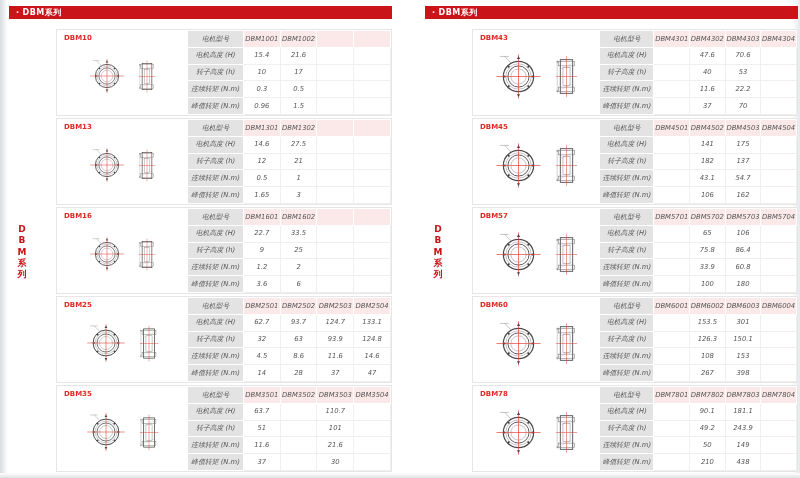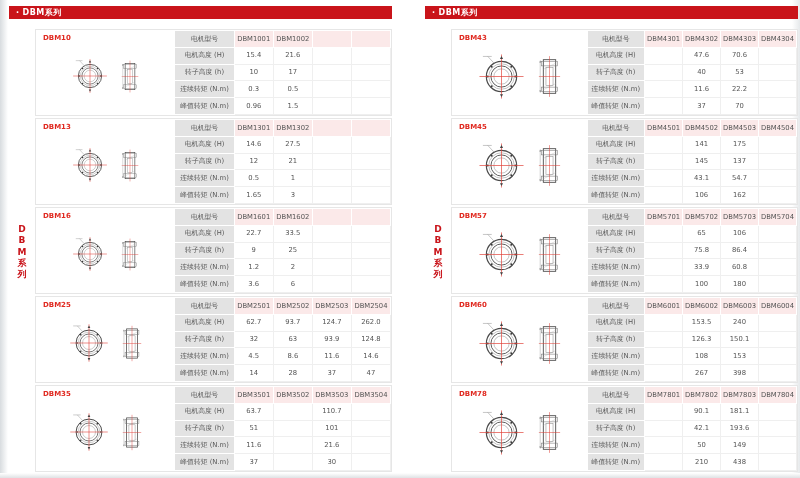--- a/index.html
+++ b/index.html
@@ -28,38 +28,38 @@
 
   .panel-body{display:flex;margin-top:10px;height:443px;}
   .side-strip{width:26px;position:relative;flex:none;}
   .vtext{
     position:absolute;top:195px;left:50%;transform:translateX(-50%);
     width:10px;color:#c9141a;font-weight:bold;font-size:9px;line-height:1.25;
     text-align:center;word-break:break-all;
   }
   .sections{flex:1;display:flex;flex-direction:column;gap:2px;min-width:0;}
 
-  .card{flex:1;border:1px solid #e6e6e6;background:#fff;display:flex;min-height:0;}
+  .card{flex:1;border:1px solid #e6e6e6;background:#fff;display:flex;min-height:0;margin-left:21px;}
   .draw-area{
     width:39%;flex:none;position:relative;
     display:flex;align-items:center;justify-content:center;gap:13px;
     padding-top:7px;box-sizing:border-box;
   }
   .sec-label{position:absolute;top:4px;left:7px;font-size:7px;font-weight:bold;color:#e02a21;}
 
   svg.front{width:36px;height:36px;}
   svg.side{width:18px;height:37px;}
   .p0 .card:nth-child(n+4) svg.front{width:40px;height:40px;}
   .p0 .card:nth-child(n+4) svg.side{width:20px;height:41px;}
   .p1 svg.front{width:47px;height:47px;}
   .p1 svg.side{width:23px;height:47px;}
 
   table.spec{
     width:61%;flex:none;height:100%;
-    border-collapse:collapse;table-layout:fixed;
+    border-collapse:collapse;table-layout:fixed;font-style:italic;
   }
   table.spec td{
     font-size:6.8px;line-height:1;color:#555;text-align:center;vertical-align:middle;
     padding:0;overflow:hidden;white-space:nowrap;
   }
   td.lbl{background:#e3e3e3;border:1px solid #ffffff;color:#444;}
   td.model{background:#fbe9e9;border:1px solid #ffffff;color:#666;}
   td.val{background:#ffffff;border:1px solid #efefef;}
 </style>
 </head>
@@ -385,21 +385,21 @@
           <td class="model">DBM2501</td>
           <td class="model">DBM2502</td>
           <td class="model">DBM2503</td>
           <td class="model">DBM2504</td>
         </tr>
         <tr>
           <td class="lbl">电机高度 (H)</td>
           <td class="val">62.7</td>
           <td class="val">93.7</td>
           <td class="val">124.7</td>
-          <td class="val">262.0</td>
+          <td class="val">133.1</td>
         </tr>
         <tr>
           <td class="lbl">转子高度 (h)</td>
           <td class="val">32</td>
           <td class="val">63</td>
           <td class="val">93.9</td>
           <td class="val">124.8</td>
         </tr>
         <tr>
           <td class="lbl">连续转矩 (N.m)</td>
@@ -658,21 +658,21 @@
         <tr>
           <td class="lbl">电机高度 (H)</td>
           <td class="val"></td>
           <td class="val">141</td>
           <td class="val">175</td>
           <td class="val"></td>
         </tr>
         <tr>
           <td class="lbl">转子高度 (h)</td>
           <td class="val"></td>
-          <td class="val">145</td>
+          <td class="val">182</td>
           <td class="val">137</td>
           <td class="val"></td>
         </tr>
         <tr>
           <td class="lbl">连续转矩 (N.m)</td>
           <td class="val"></td>
           <td class="val">43.1</td>
           <td class="val">54.7</td>
           <td class="val"></td>
         </tr>
@@ -822,21 +822,21 @@
           <td class="lbl">电机型号</td>
           <td class="model">DBM6001</td>
           <td class="model">DBM6002</td>
           <td class="model">DBM6003</td>
           <td class="model">DBM6004</td>
         </tr>
         <tr>
           <td class="lbl">电机高度 (H)</td>
           <td class="val"></td>
           <td class="val">153.5</td>
-          <td class="val">240</td>
+          <td class="val">301</td>
           <td class="val"></td>
         </tr>
         <tr>
           <td class="lbl">转子高度 (h)</td>
           <td class="val"></td>
           <td class="val">126.3</td>
           <td class="val">150.1</td>
           <td class="val"></td>
         </tr>
         <tr>
@@ -913,22 +913,22 @@
         <tr>
           <td class="lbl">电机高度 (H)</td>
           <td class="val"></td>
           <td class="val">90.1</td>
           <td class="val">181.1</td>
           <td class="val"></td>
         </tr>
         <tr>
           <td class="lbl">转子高度 (h)</td>
           <td class="val"></td>
-          <td class="val">42.1</td>
-          <td class="val">193.6</td>
+          <td class="val">49.2</td>
+          <td class="val">243.9</td>
           <td class="val"></td>
         </tr>
         <tr>
           <td class="lbl">连续转矩 (N.m)</td>
           <td class="val"></td>
           <td class="val">50</td>
           <td class="val">149</td>
           <td class="val"></td>
         </tr>
         <tr>

